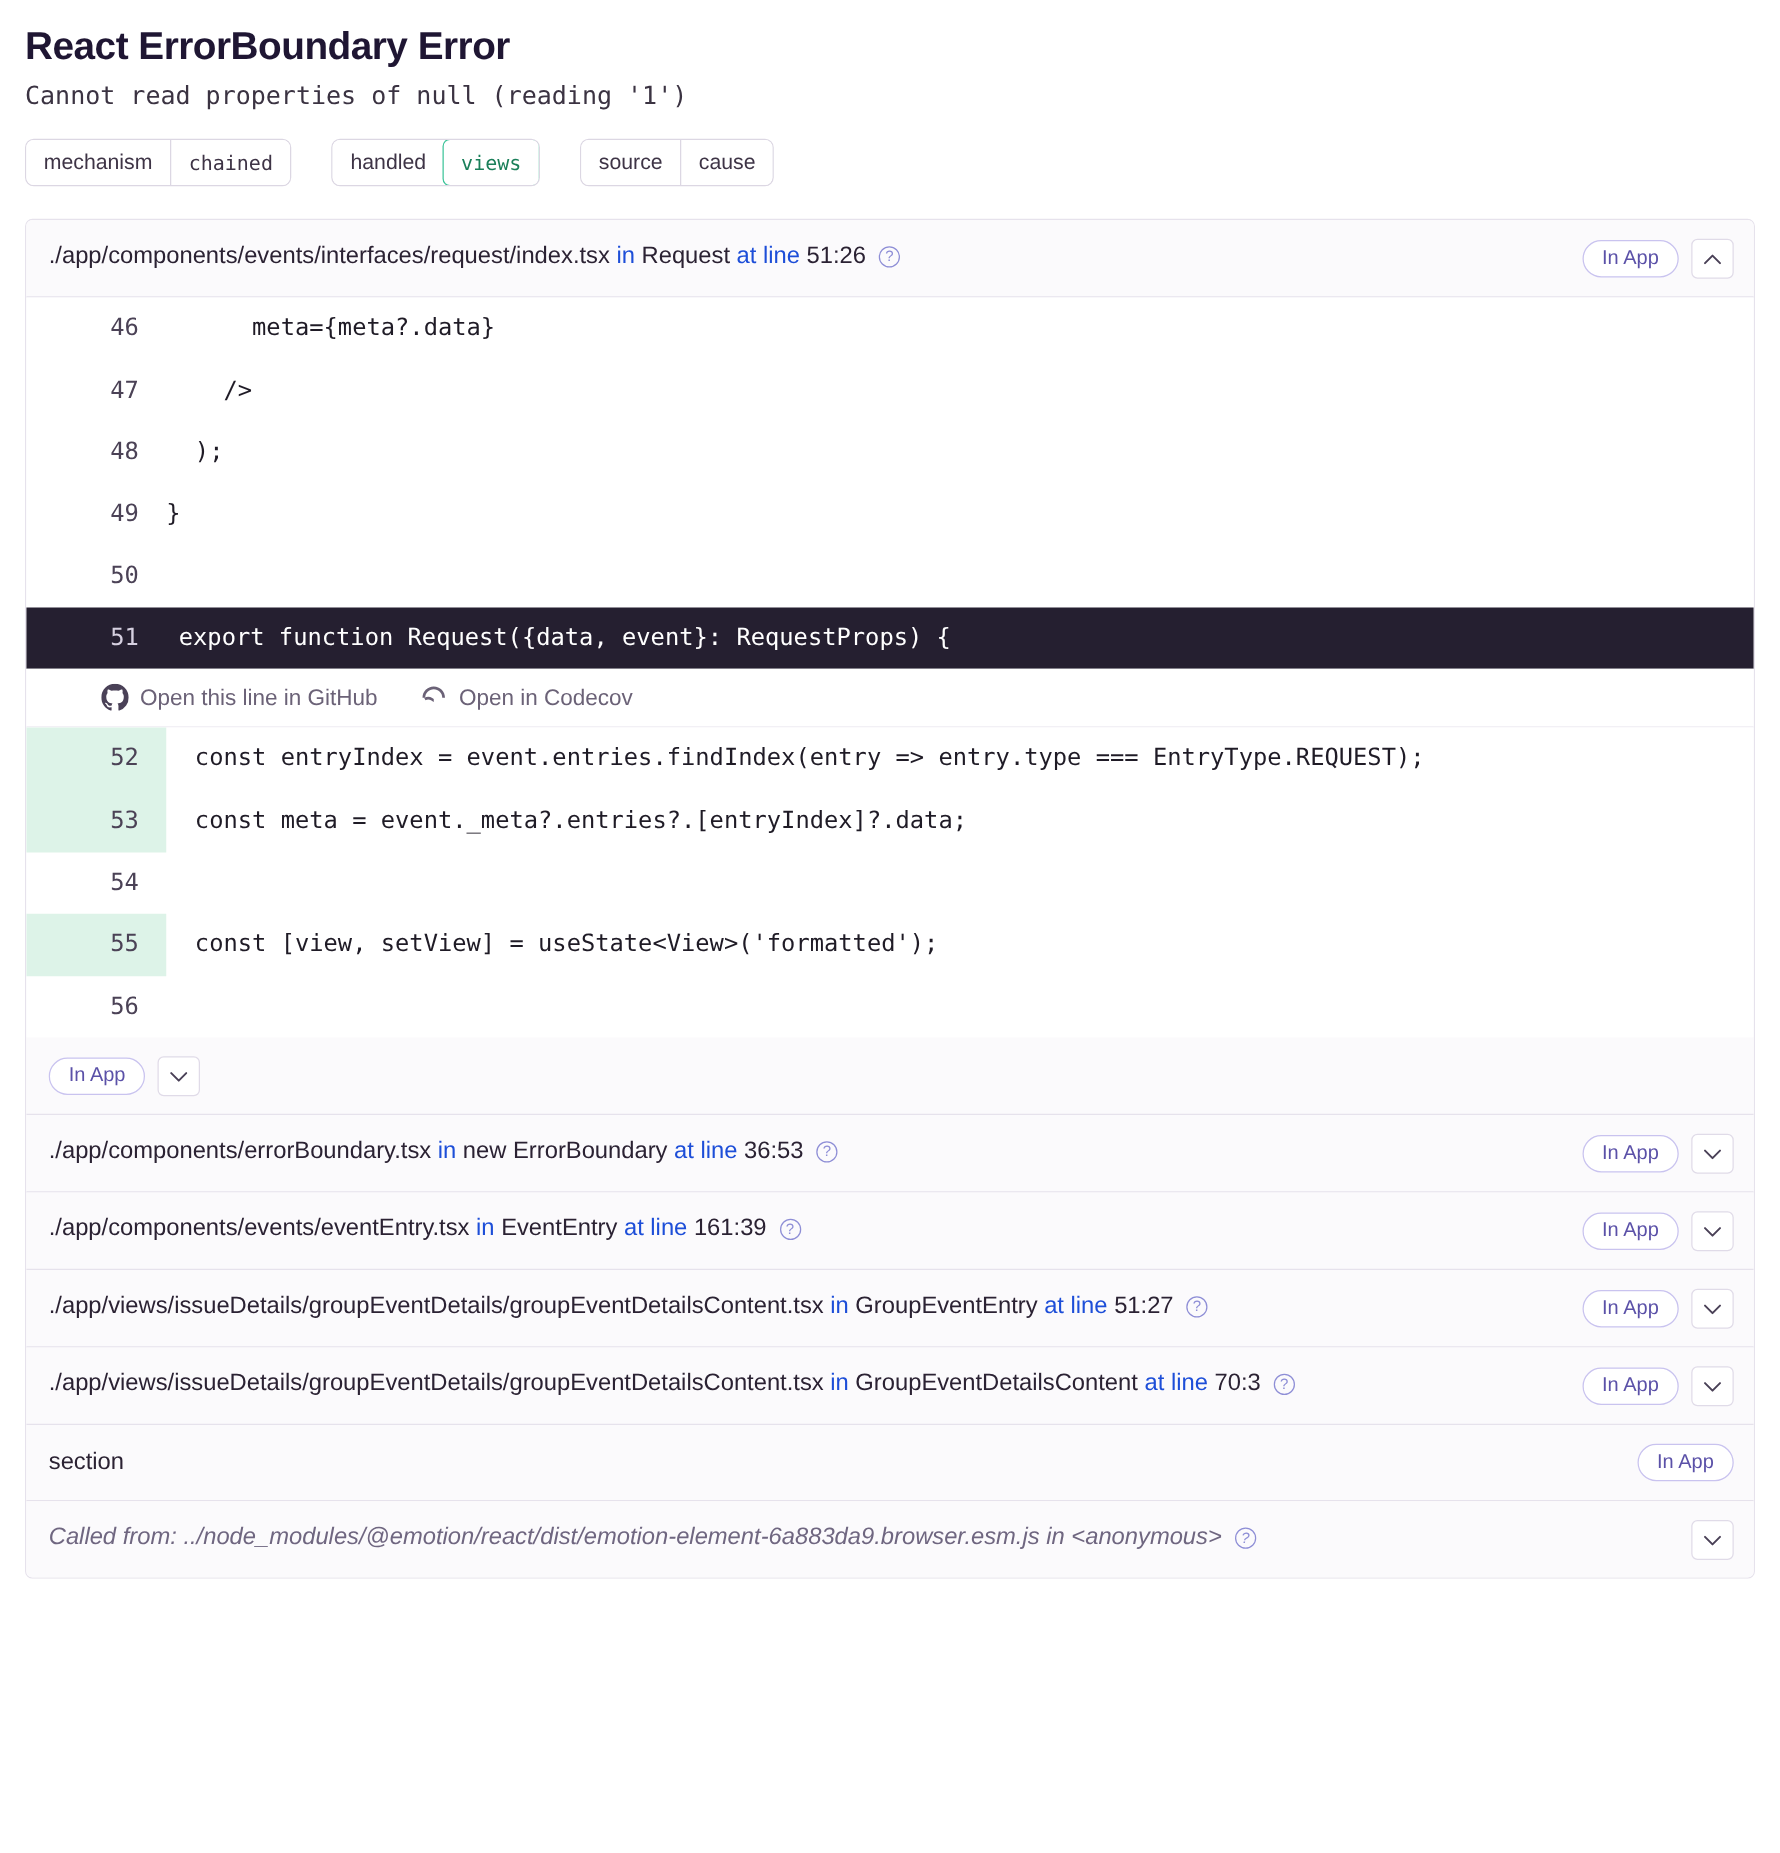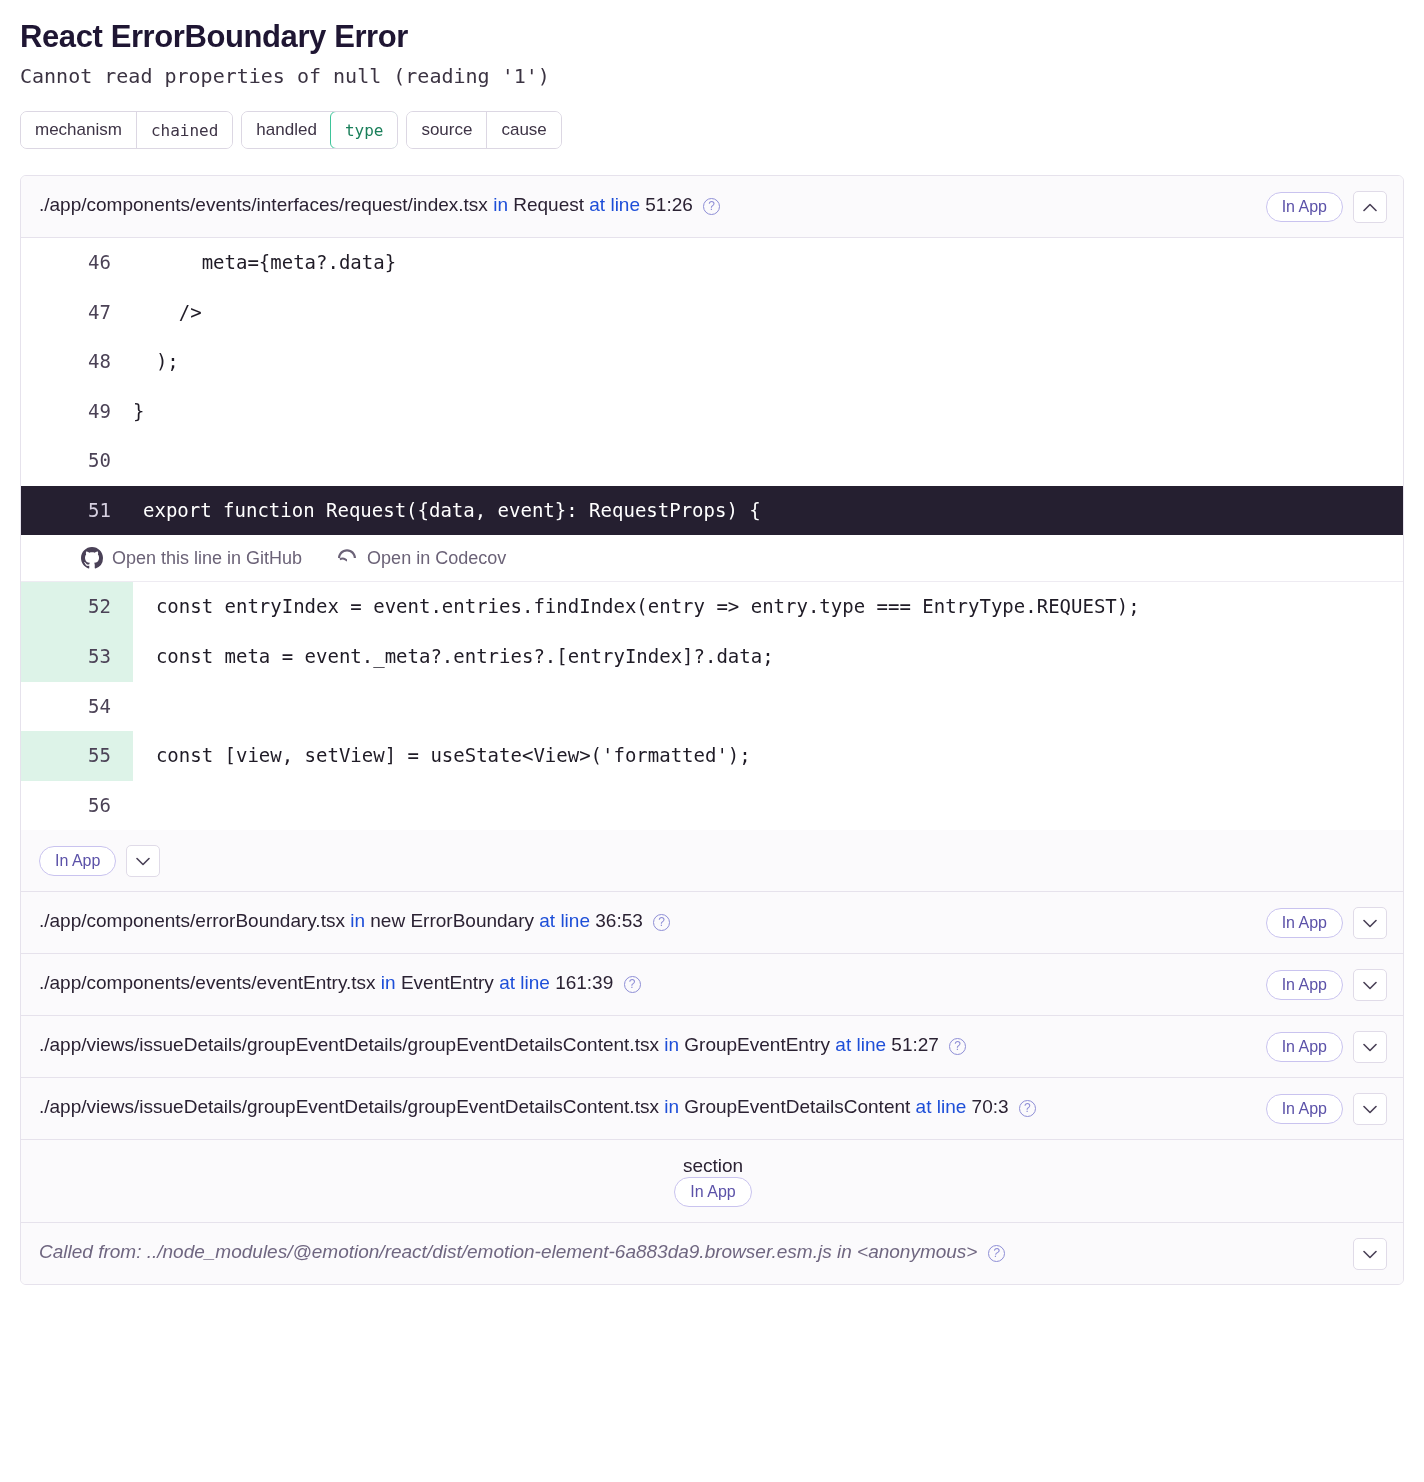--- a/index.html
+++ b/index.html
@@ -27,21 +27,21 @@
     font-size: 20px;
     color: #3b3342;
     margin: 8px 0 22px 0;
     line-height: 1.3;
   }
 
   
   .pill-row {
     display: flex;
     align-items: center;
-    gap: 8px;
+    gap: 32px;
     margin-bottom: 26px;
   }
   .pill-group {
     display: flex;
     align-items: stretch;
     border: 1px solid #dcd7e3;
     border-radius: 7px;
     overflow: hidden;
     background: #fff;
     height: 38px;
@@ -196,21 +196,20 @@
 
   .section-row {
     display: flex;
     align-items: center;
     justify-content: space-between;
     padding: 15px 16px 15px 18px;
     border-bottom: 1px solid #e6e2ec;
     background: #fbfafc;
     font-size: 19px;
     color: #2b2233;
-    flex-direction: column;
   }
   .frame-header:last-child { border-bottom: none; }
   .called-from {
     font-style: italic;
     color: #6f6680;
     font-size: 19px;
     line-height: 1.55;
   }
 </style>
 </head>
@@ -219,21 +218,21 @@
 <h1 class="title">React ErrorBoundary Error</h1>
 <div class="subtitle">Cannot read properties of null (reading '1')</div>
 
 <div class="pill-row">
   <div class="pill-group">
     <span class="pill">mechanism</span>
     <span class="pill mono">chained</span>
   </div>
   <div class="pill-group">
     <span class="pill">handled</span>
-    <span class="pill mono value-true">type</span>
+    <span class="pill mono value-true">views</span>
   </div>
   <div class="pill-group">
     <span class="pill">source</span>
     <span class="pill">cause</span>
   </div>
 </div>
 
 <div class="stack">
 
   <div class="frame-header expanded">

